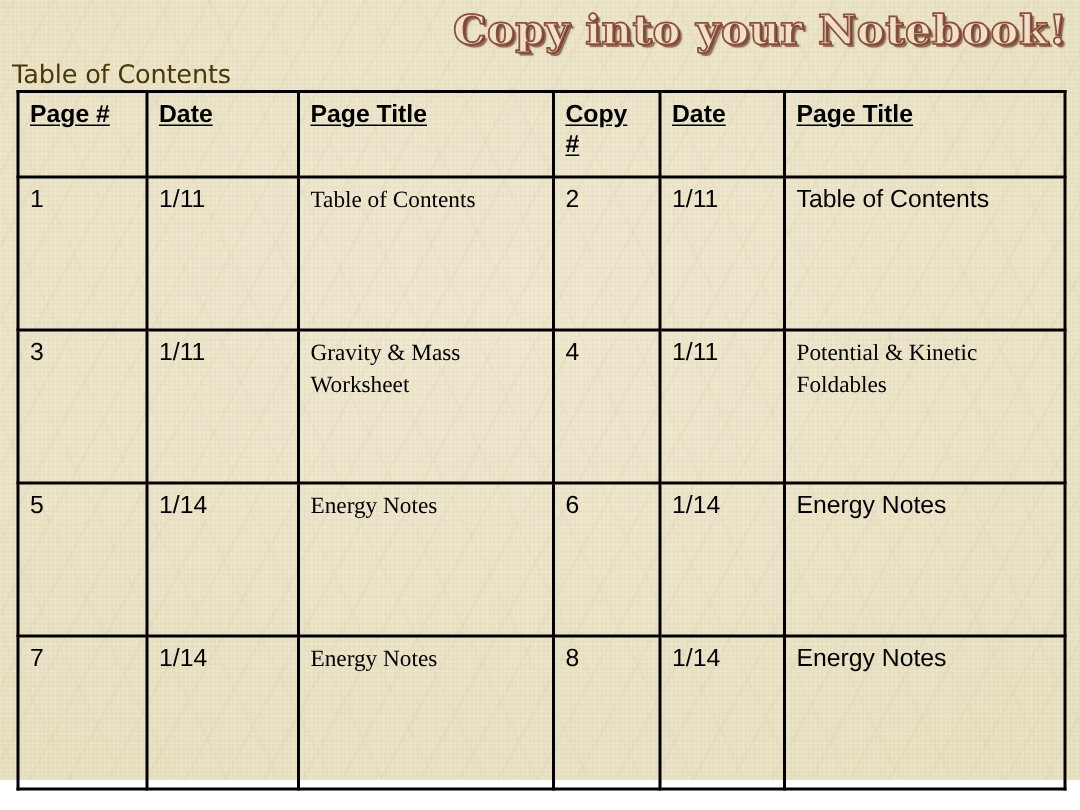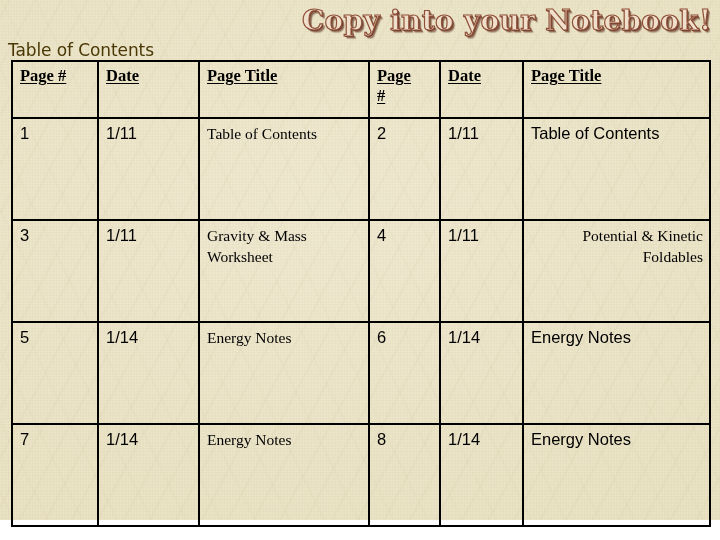--- a/index.html
+++ b/index.html
@@ -114,21 +114,21 @@
   col.c4 { width: 71px;  }
   col.c5 { width: 83px;  }
   col.c6 { width: 187px; }
 
   thead tr { height: 57px; }
   tbody tr { height: 102px; }
 
   
   th .hdr {
     display: inline;
-    font-family: Liberation Serif, serif;
+    font-family: Liberation Sans, sans-serif;
     font-size: 16.5px;
     font-weight: bold;
     color: #000000;
     text-decoration: underline;
     text-underline-offset: 2px;
     line-height: 20px;
   }
   th.center-hdr { text-align: center; }
   th.center-hdr .hdr { text-align: center; }
 
@@ -145,21 +145,21 @@
     color: #000000;
     line-height: 21px;
   }
   .title-sans {
     font-family: "Liberation Sans", sans-serif;
     font-size: 16.5px;
     color: #000000;
     line-height: 21px;
   }
   .al-left   { text-align: left; }
-  .al-center { text-align: right; }
+  .al-center { text-align: left; }
   td.pad-title { padding-left: 12px; padding-right: 10px; }
   td.pad-title-r { padding-left: 14px; padding-right: 8px; }
 </style>
 </head>
 <body>
 
 <div id="slide">
 
   <div class="wordart">Copy into your Notebook!</div>
 
@@ -180,21 +180,21 @@
           <th>
             <span class="hdr">Page #</span>
           </th>
           <th>
             <span class="hdr">Date</span>
           </th>
           <th>
             <span class="hdr">Page Title</span>
           </th>
           <th class="center-hdr">
-            <span class="hdr">Page</span><br>
+            <span class="hdr">Copy</span><br>
             <span class="hdr">#</span>
           </th>
           <th>
             <span class="hdr">Date</span>
           </th>
           <th>
             <span class="hdr">Page Title</span>
           </th>
         </tr>
       </thead>

